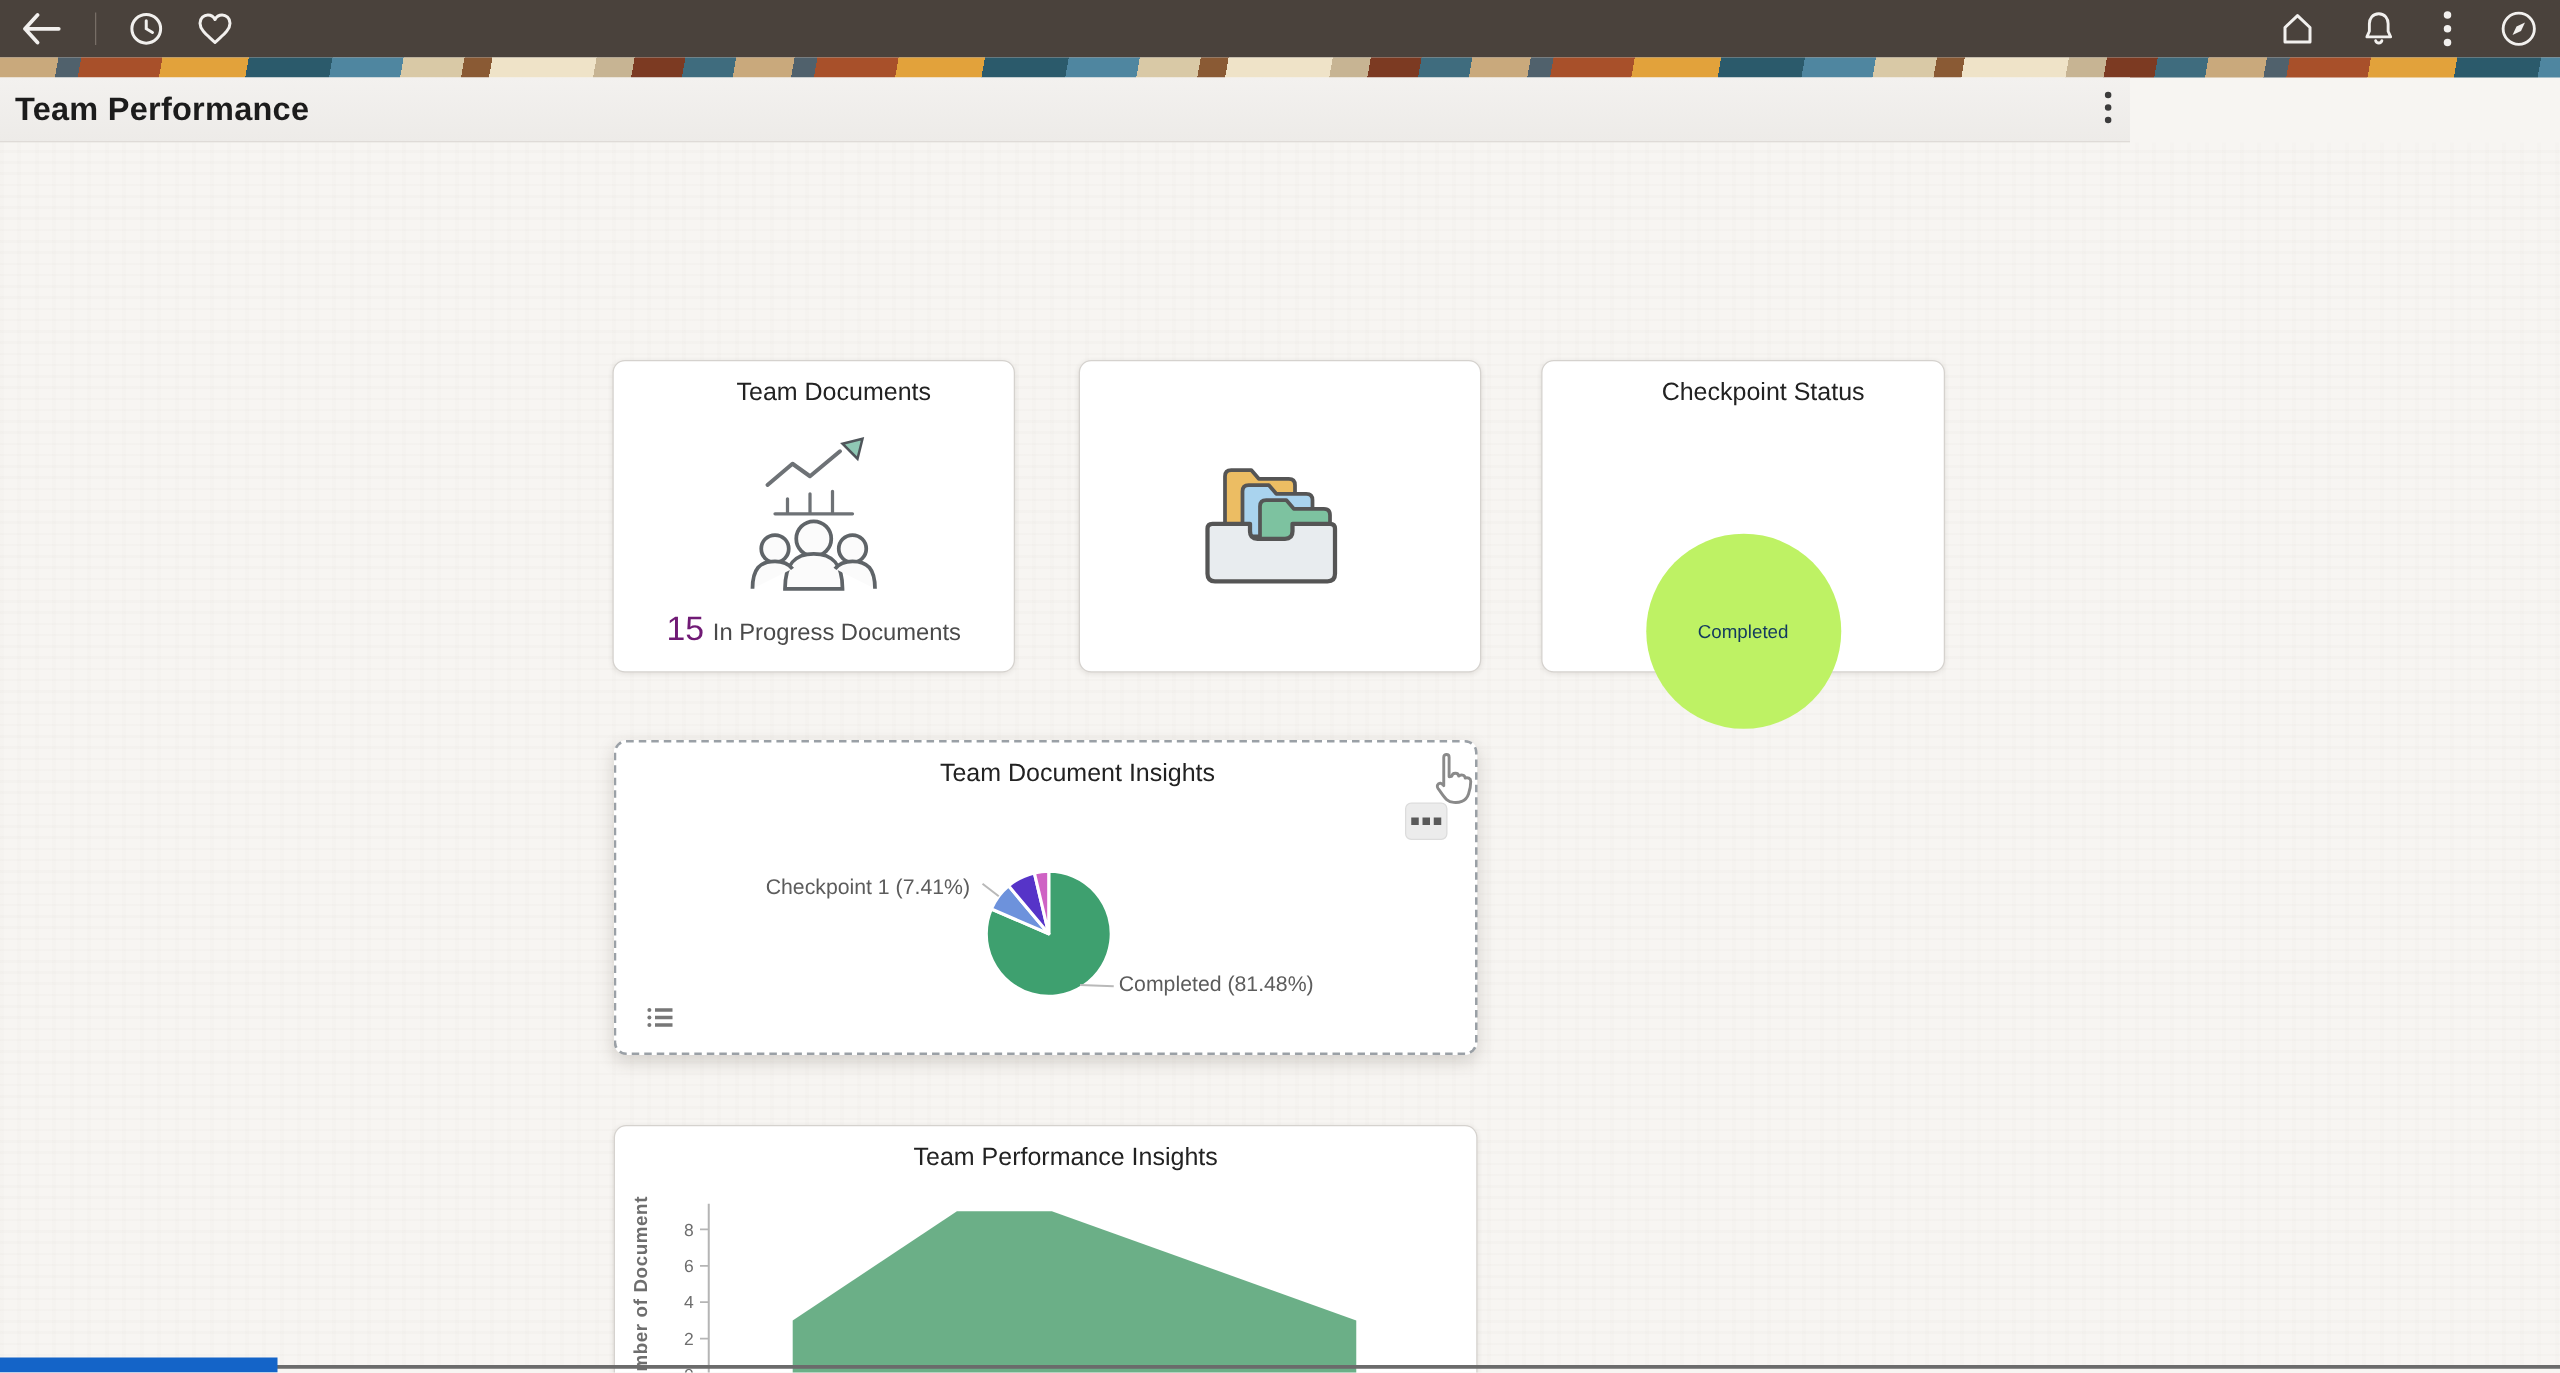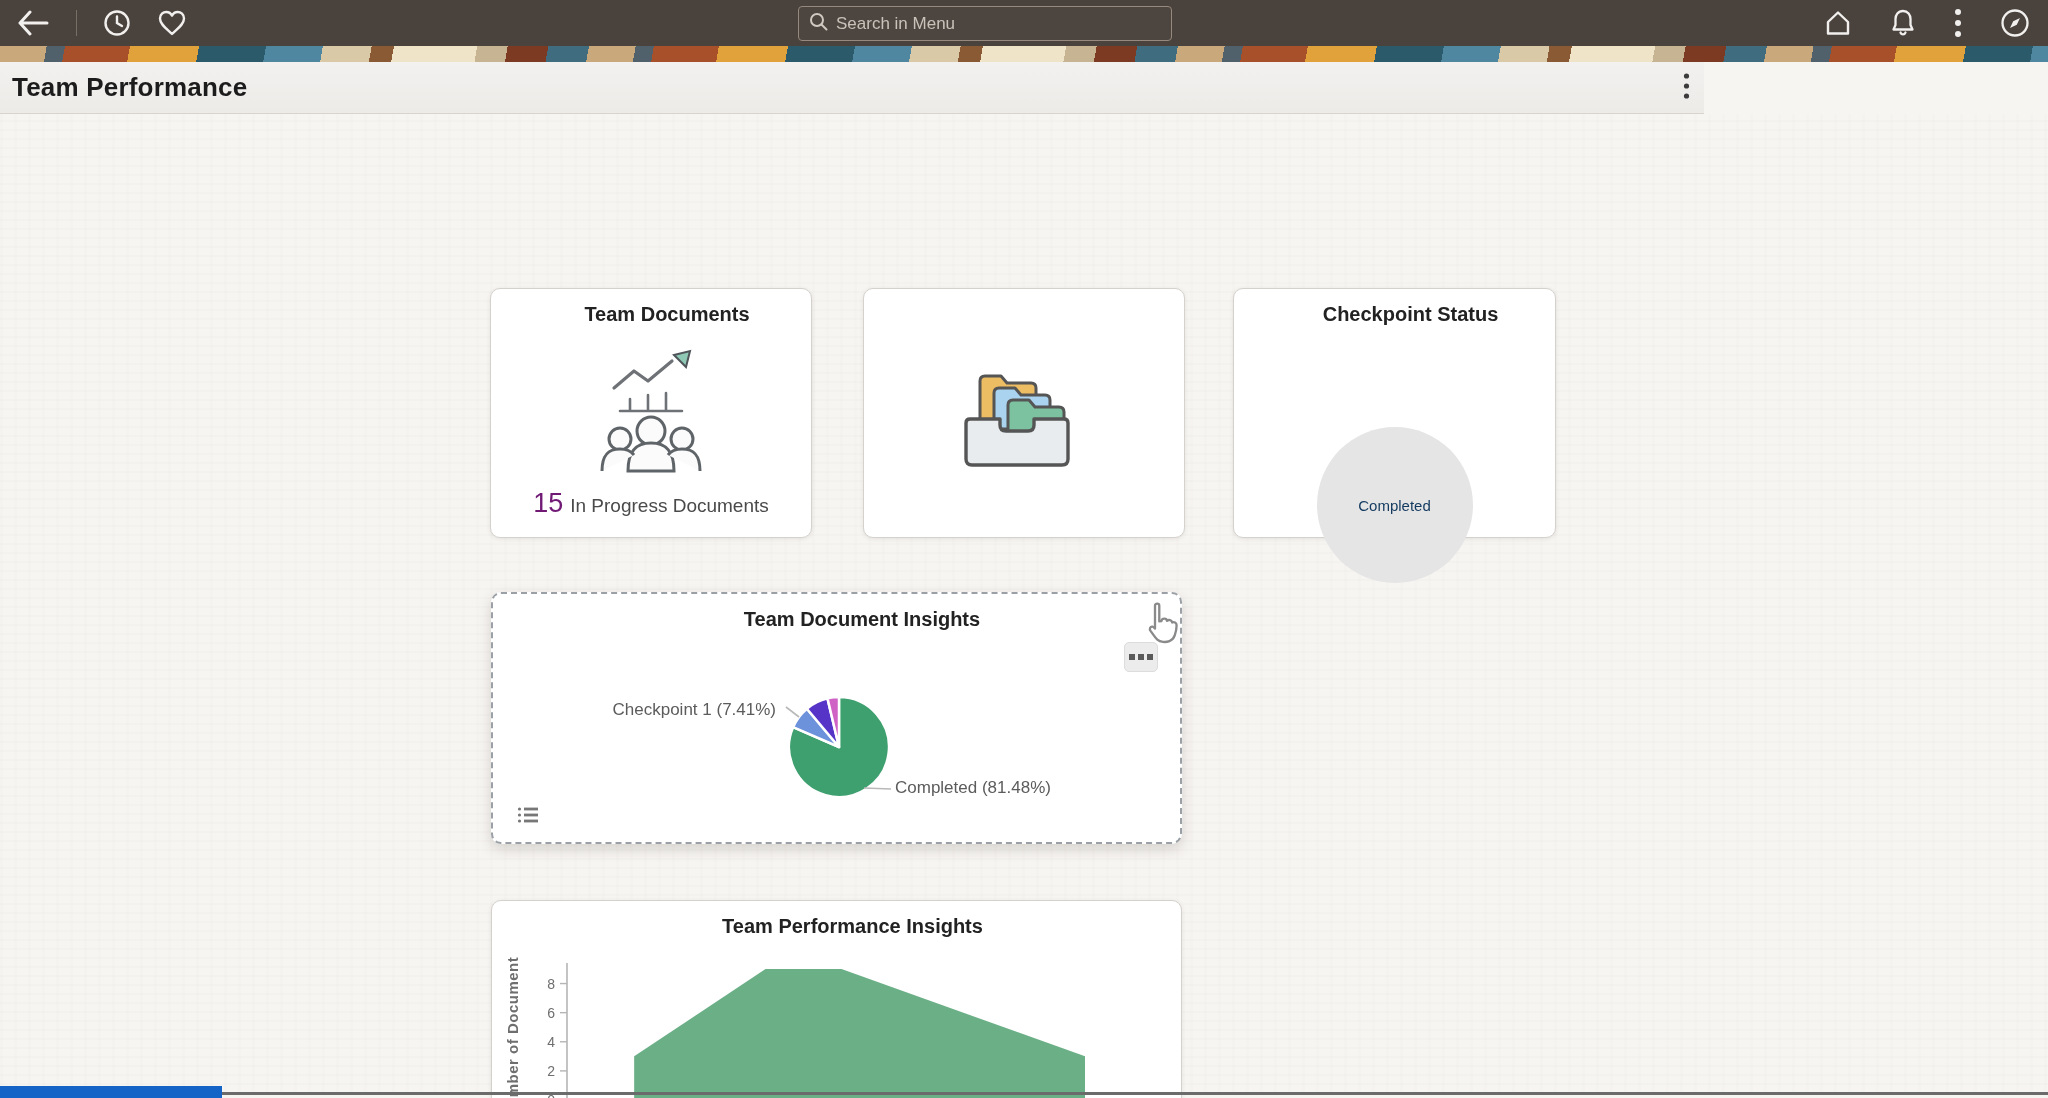--- a/index.html
+++ b/index.html
@@ -48,21 +48,21 @@
   .content{
     position:absolute; left:0; top:114px; width:2048px; height:980px;
     background:#f7f5f2;
     background-image:repeating-linear-gradient(0deg, rgba(120,110,95,.025) 0 2px, transparent 2px 9px),
                      repeating-linear-gradient(90deg, rgba(120,110,95,.015) 0 3px, transparent 3px 14px);
   }
   .tile{
     position:absolute; background:#fff; border:1px solid #d5d2ce; border-radius:10px;
     box-shadow:0 1px 4px rgba(60,50,40,.10); cursor:pointer;
   }
-  .tile-title{ text-align:center; font-size:20px; font-weight:700; color:#222; padding-top:14px;margin-left:32px; }
+  .tile-title{ text-align:center; font-size:20px; font-weight:400; color:#222; padding-top:14px;margin-left:32px; }
 
   
   #tile-team-documents{ left:490px; top:174px; width:322px; height:250px; }
   #tile-admin-tasks   { left:863px; top:174px; width:322px; height:250px; }
   #tile-perf-status   { left:1233px; top:174px; width:323px; height:250px; }
 
   .td-icon{ position:absolute; left:50%; top:54px; transform:translateX(-50%); }
   .count-line{ position:absolute; left:0; bottom:18px; width:100%; text-align:center; }
   .count-num{ font-size:27px; font-weight:400; color:#701a75; }
   .count-label{ font-size:19px; color:#4a4a4a; margin-left:7px;margin-top:45px; }
@@ -130,29 +130,20 @@
             <path d="M14 7.5 V14 L19 17" stroke="#f2f0ee" stroke-width="2.4" fill="none" stroke-linecap="round"></path>
           </svg>
       </span>
       <span class="tb-icon">
         <svg width="30" height="28" viewBox="0 0 30 28">
             <path d="M15 25 C10 20 3 15.5 3 9.5 C3 5.4 6.2 3 9.3 3 C11.7 3 13.9 4.4 15 6.6 C16.1 4.4 18.3 3 20.7 3 C23.8 3 27 5.4 27 9.5 C27 15.5 20 20 15 25 Z" stroke="#f2f0ee" stroke-width="2.4" fill="none" stroke-linejoin="round"></path>
           </svg>
       </span>
     </div>
 
-    <div class="search-wrap">
-      <span>
-        <svg width="19" height="19" viewBox="0 0 19 19">
-            <circle cx="8" cy="8" r="6" stroke="#cfc9c2" stroke-width="2" fill="none"></circle>
-            <path d="M12.5 12.5 L17.5 17.5" stroke="#cfc9c2" stroke-width="2" stroke-linecap="round"></path>
-          </svg>
-      </span>
-      <input type="text" placeholder="Search in Menu" style="">
-    </div>
 
     <div class="tb-right">
       <span class="tb-icon">
         <svg width="28" height="28" viewBox="0 0 28 28">
             <path d="M4 13 L14 3.5 L24 13 V24.5 H4 Z" stroke="#f2f0ee" stroke-width="2.4" fill="none" stroke-linejoin="round"></path>
           </svg>
       </span>
       <span class="tb-icon">
         <svg width="26" height="30" viewBox="0 0 26 30">
             <path d="M13 3 C8 3 5.5 7 5.5 11 V17 L3.5 21.5 H22.5 L20.5 17 V11 C20.5 7 18 3 13 3 Z" stroke="#f2f0ee" stroke-width="2.3" fill="none" stroke-linejoin="round"></path>
@@ -216,21 +207,21 @@
           <path d="M20 70 V30 q0-5 5-5 h16 l6 7 h24 q5 0 5 5 v33 Z" fill="#ecbd63" stroke="#555" stroke-width="3" stroke-linejoin="round"></path>
           <path d="M34 78 V42 q0-5 5-5 h16 l6 7 h24 q5 0 5 5 v29 Z" fill="#a9d3ee" stroke="#555" stroke-width="3" stroke-linejoin="round"></path>
           <path d="M48 84 V54 q0-5 5-5 h16 l6 7 h24 q5 0 5 5 v23 Z" fill="#7dc2a0" stroke="#555" stroke-width="3" stroke-linejoin="round"></path>
           <path d="M10 68 h30 v6 q0 6 6 6 h22 q6 0 6-6 v-6 h30 q4 0 4 4 v36 q0 6-6 6 H12 q-6 0-6-6 V72 q0-4 4-4 Z" fill="#e8ecef" stroke="#555" stroke-width="3.4" stroke-linejoin="round"></path>
         </svg>
       </div>
     </section>
 
     <section class="tile" id="tile-perf-status">
       <div class="tile-title">Checkpoint Status</div>
-      <div class="status-circle" id="status-circle" style="background: #e5e5e5;">
+      <div class="status-circle" id="status-circle" style="background: #bef264;">
         <span>Completed</span>
       </div>
     </section>
 
     <section class="tile" id="tile-doc-insights">
       <div class="tile-title">Team Document Insights</div>
       <div class="mini-btn">
           <i></i>
           <i></i>
           <i></i>

